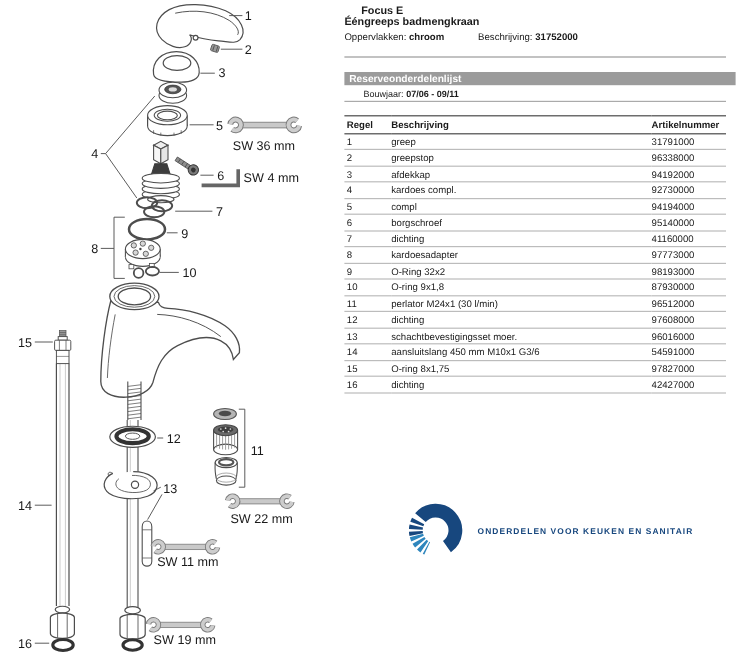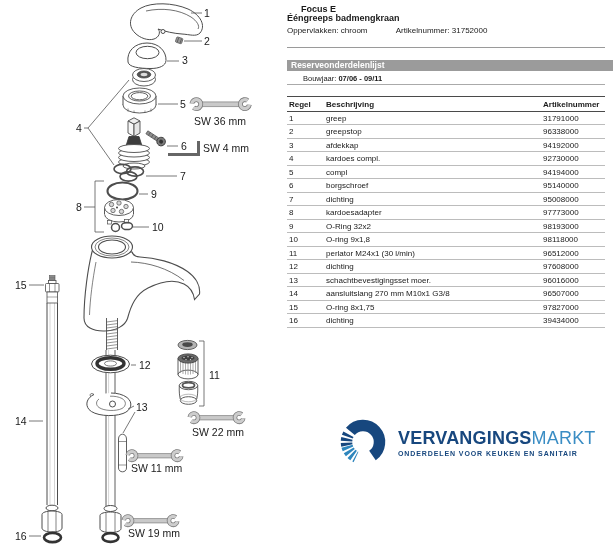--- a/index.html
+++ b/index.html
@@ -11,21 +11,21 @@
   
   .diagram{position:absolute;left:0;top:0;width:285px;height:550px;}
   svg text{font-family:"Liberation Sans","DejaVu Sans",sans-serif;}
   .callout{font-size:10.5px;fill:#1a1a1a;}
   .toollabel{font-size:10.5px;fill:#1a1a1a;}
   
   .right{position:absolute;left:287px;top:0;width:318px;}
   .r-title{position:absolute;left:14px;top:4px;font-size:9px;font-weight:bold;}
   .r-sub{position:absolute;left:0;top:13px;font-size:9px;font-weight:bold;}
   .r-meta{position:absolute;left:0;top:26px;font-size:8px;}
-  .r-meta b{font-weight:normal;}
+  .r-meta b{font-weight:bold;}
   .meta-group2{margin-left:26px;}
   .hr1{position:absolute;left:0;top:47px;width:318px;border-top:1px solid #9a9a9a;}
   .graybar{position:absolute;left:0;top:60px;width:340px;height:11px;background:#9b9b9b;
     color:#ffffff;font-size:8.5px;font-weight:bold;line-height:11px;padding:0;box-sizing:border-box;}
   .graybar span{padding-left:4px;}
   .bouwjaar{position:absolute;left:16px;top:74px;font-size:7.5px;}
   .bouwjaar b{font-weight:bold;}
   .hr2{position:absolute;left:0;top:84px;width:318px;border-top:1px solid #aaaaaa;}
   table.parts{position:absolute;left:0;top:96px;width:318px;border-collapse:collapse;table-layout:fixed;}
   table.parts th{
@@ -309,21 +309,21 @@
   <text class="toollabel" x="128" y="537">SW 19 mm</text>
 </svg>
 </div>
 
 <div class="right">
   <div class="r-title">Focus E</div>
   <div class="r-sub">Ééngreeps badmengkraan</div>
   <div class="r-meta">
     <span>Oppervlakken:</span>
     <b>chroom</b>
-    <span class="meta-group2">Artikelnummer:</span>
+    <span class="meta-group2">Beschrijving:</span>
     <b>31752000</b>
   </div>
   <div class="hr1"></div>
 
   <div class="graybar">
     <span>Reserveonderdelenlijst</span>
   </div>
   <div class="bouwjaar">
     <span>Bouwjaar:</span>
     <b>07/06 - 09/11</b>
@@ -370,76 +370,73 @@
           <td>94194000</td>
         </tr>
       <tr>
           <td>6</td>
           <td>borgschroef</td>
           <td>95140000</td>
         </tr>
       <tr>
           <td>7</td>
           <td>dichting</td>
-          <td>95008000</td>
+          <td>41160000</td>
         </tr>
       <tr>
           <td>8</td>
           <td>kardoesadapter</td>
           <td>97773000</td>
         </tr>
       <tr>
           <td>9</td>
           <td>O-Ring 32x2</td>
           <td>98193000</td>
         </tr>
       <tr>
           <td>10</td>
           <td>O-ring 9x1,8</td>
-          <td>98118000</td>
+          <td>87930000</td>
         </tr>
       <tr>
           <td>11</td>
           <td>perlator M24x1 (30 l/min)</td>
           <td>96512000</td>
         </tr>
       <tr>
           <td>12</td>
           <td>dichting</td>
           <td>97608000</td>
         </tr>
       <tr>
           <td>13</td>
           <td>schachtbevestigingsset moer.</td>
           <td>96016000</td>
         </tr>
       <tr>
           <td>14</td>
-          <td>aansluitslang 270 mm  M10x1  G3/8</td>
-          <td>96507000</td>
+          <td>aansluitslang 450 mm  M10x1  G3/6</td>
+          <td>54591000</td>
         </tr>
       <tr>
           <td>15</td>
           <td>O-ring 8x1,75</td>
           <td>97827000</td>
         </tr>
       <tr>
           <td>16</td>
           <td>dichting</td>
-          <td>39434000</td>
+          <td>42427000</td>
         </tr>
     </tbody>
   </table>
 </div>
 
 <div class="logo">
   <svg width="54" height="52" viewBox="0 0 54 52">
     <path d="M14.36,15.39 A16.5,16.5 0 1 1 36.46,39.52" fill="none" stroke="#17477e" stroke-width="11.5"></path>
     <path d="M12.43,18.25 A16.5,16.5 0 0 0 11.06,30.27" fill="none" stroke="#17477e" stroke-width="11.5" stroke-dasharray="2.7 1.7"></path>
     <path d="M11.06,30.27 A16.5,16.5 0 0 0 20.03,40.95" fill="none" stroke="#2e86bd" stroke-width="11.5" stroke-dasharray="2.7 1.7"></path>
   </svg>
   <div class="logo-text">
-    <div class="brand">
-      <span class="b1">VERVANGINGS</span><span class="b2">MARKT</span>
-    </div>
     <div class="tagline">ONDERDELEN VOOR KEUKEN EN SANITAIR</div>
   </div>
 </div>
 
 </body></html>

